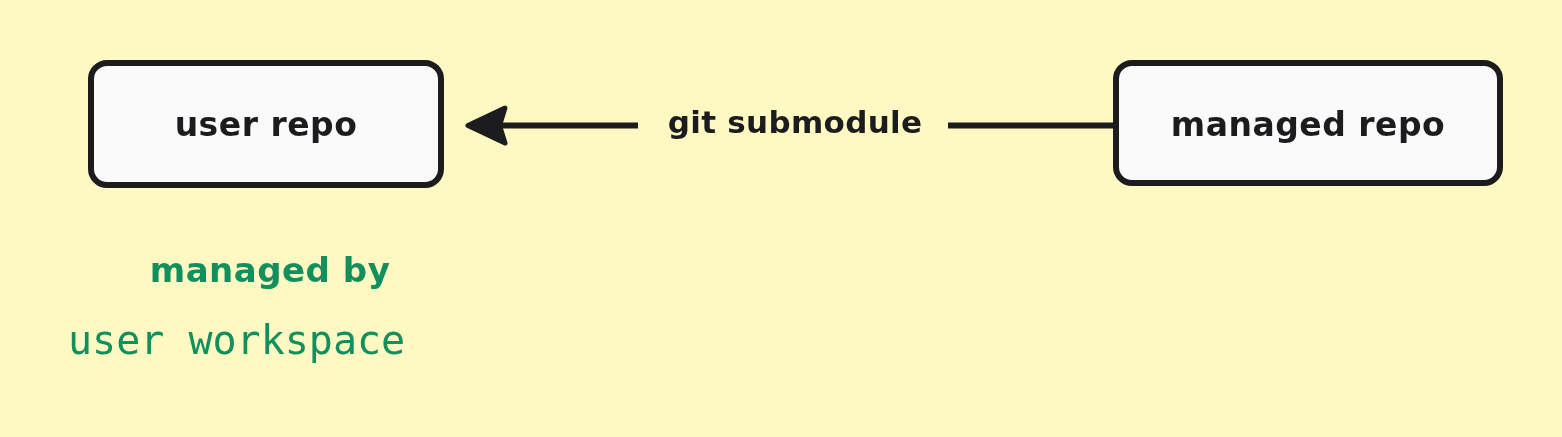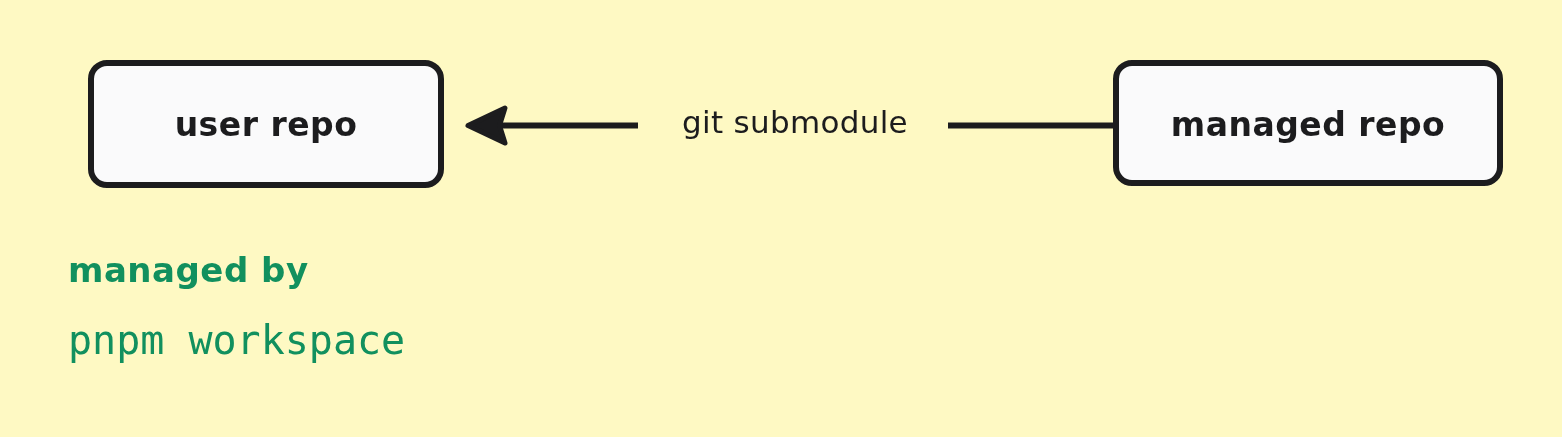--- a/index.html
+++ b/index.html
@@ -56,33 +56,34 @@
   }
 
   #edge-git-submodule-label {
     position: absolute;
     left: 648px;
     top: 107px;
     width: 294px;
     text-align: center;
     color: #1c1c1e;
     font-family: "DejaVu Sans", sans-serif;
-    font-weight: 400;
+    font-weight: 700;
     font-size: 31px;
     letter-spacing: 0.3px;
     white-space: nowrap;
     line-height: 1;
   }
 
   
   #annotation-managed-by {
     position: absolute;
     left: 68px;
     top: 253px;
     width: 404px;
+    text-align: center;
     color: #11905e;
     font-family: "DejaVu Sans", sans-serif;
     font-weight: 700;
     font-size: 34px;
     letter-spacing: 0.5px;
     white-space: nowrap;
     line-height: 1;
   }
 
   #annotation-pnpm-workspace {
@@ -119,15 +120,15 @@
   </svg>
 
   <div class="node-label" id="node-user-repo-label">user repo</div>
 
   <div class="node-label" id="node-library-repo-label">managed repo</div>
 
   <div id="edge-git-submodule-label">git submodule</div>
 
   <div id="annotation-managed-by">managed by</div>
 
-  <div id="annotation-pnpm-workspace">pnpm workspace</div>
+  <div id="annotation-pnpm-workspace">user workspace</div>
 
 </div>
 
 </body></html>

